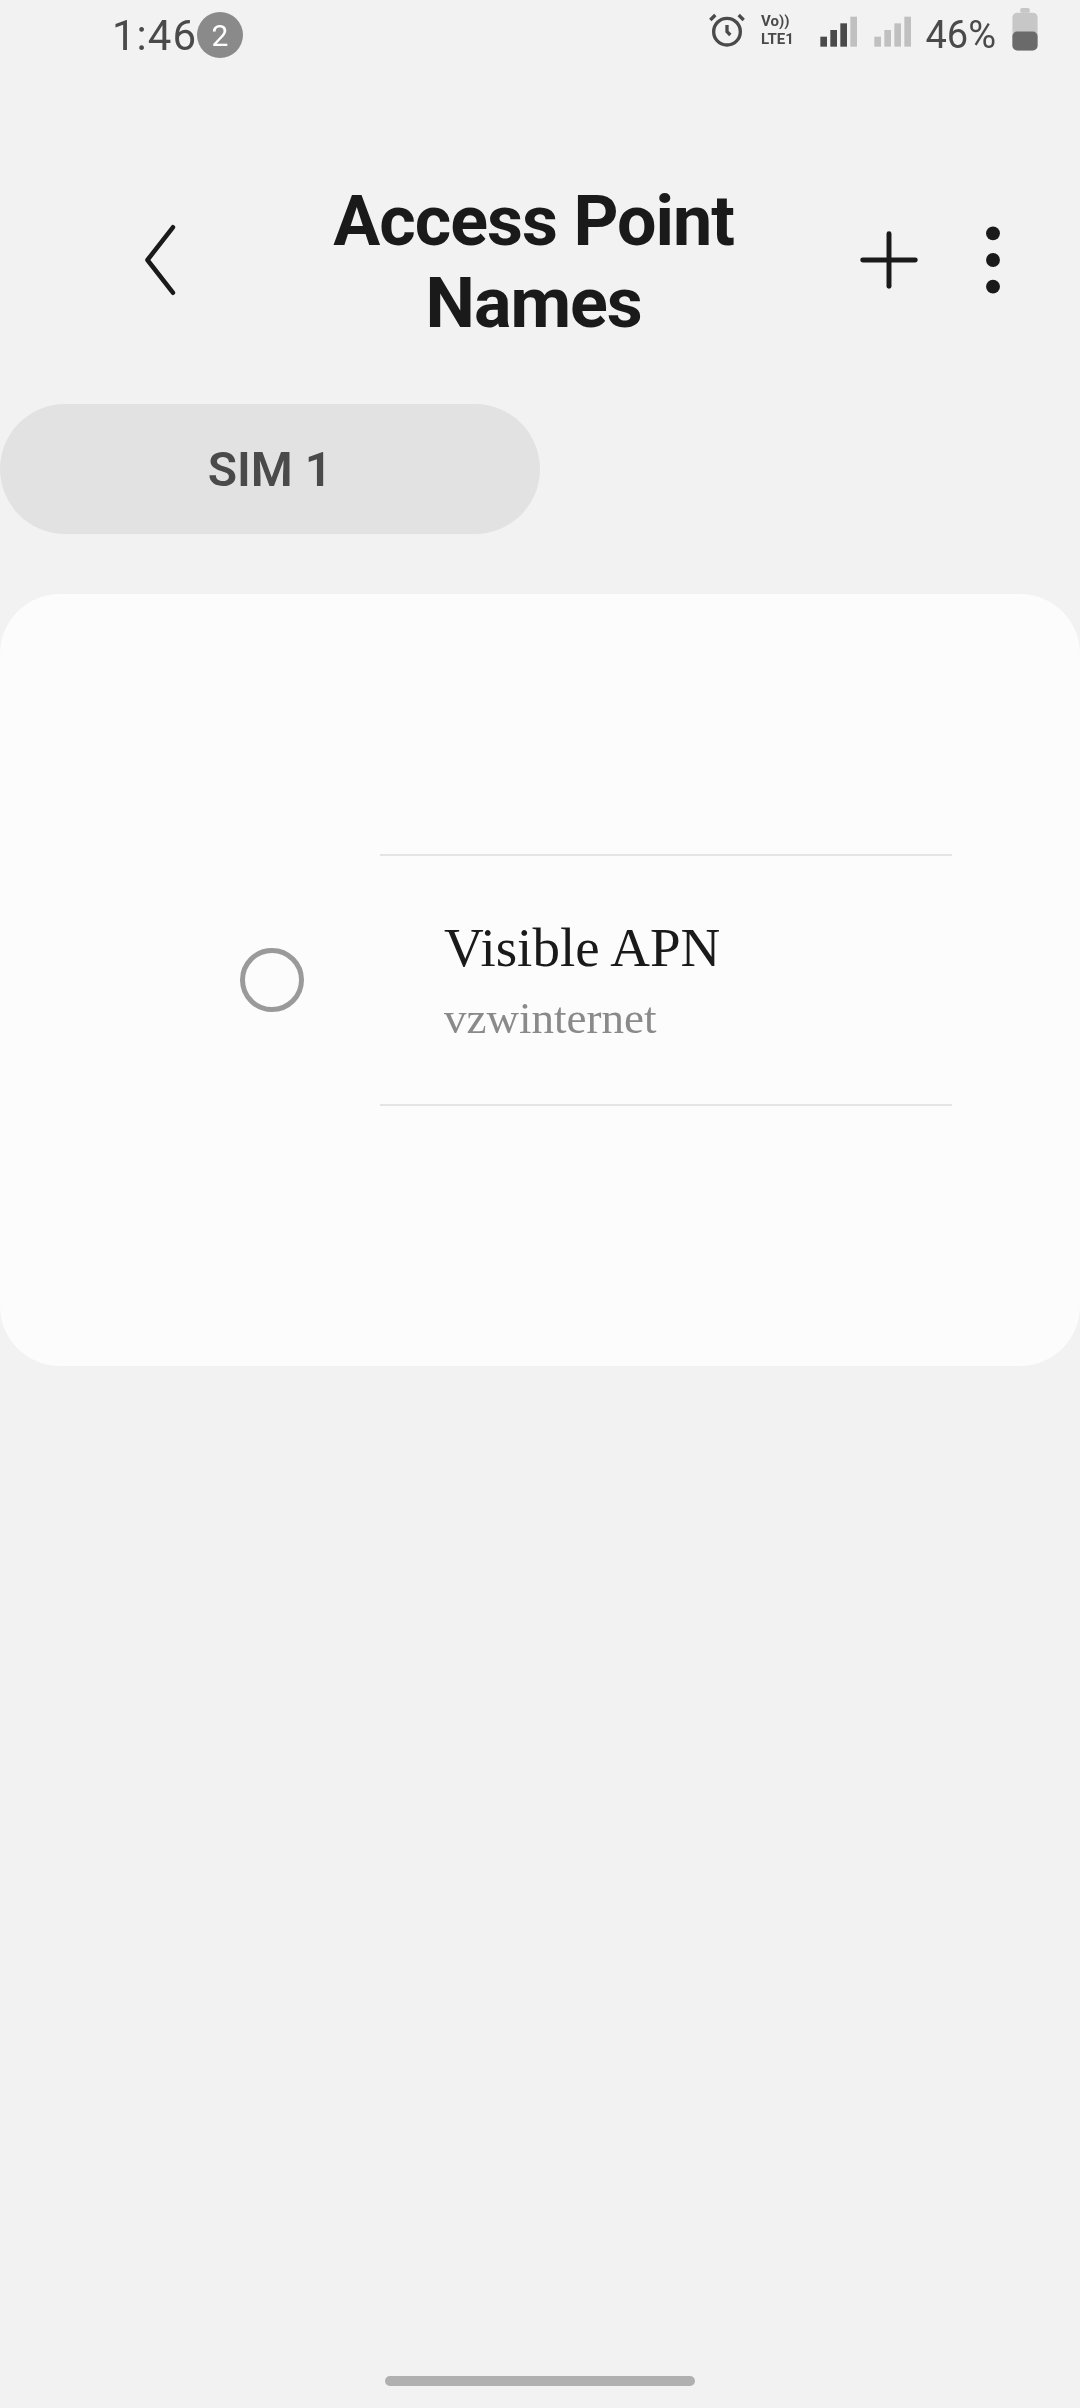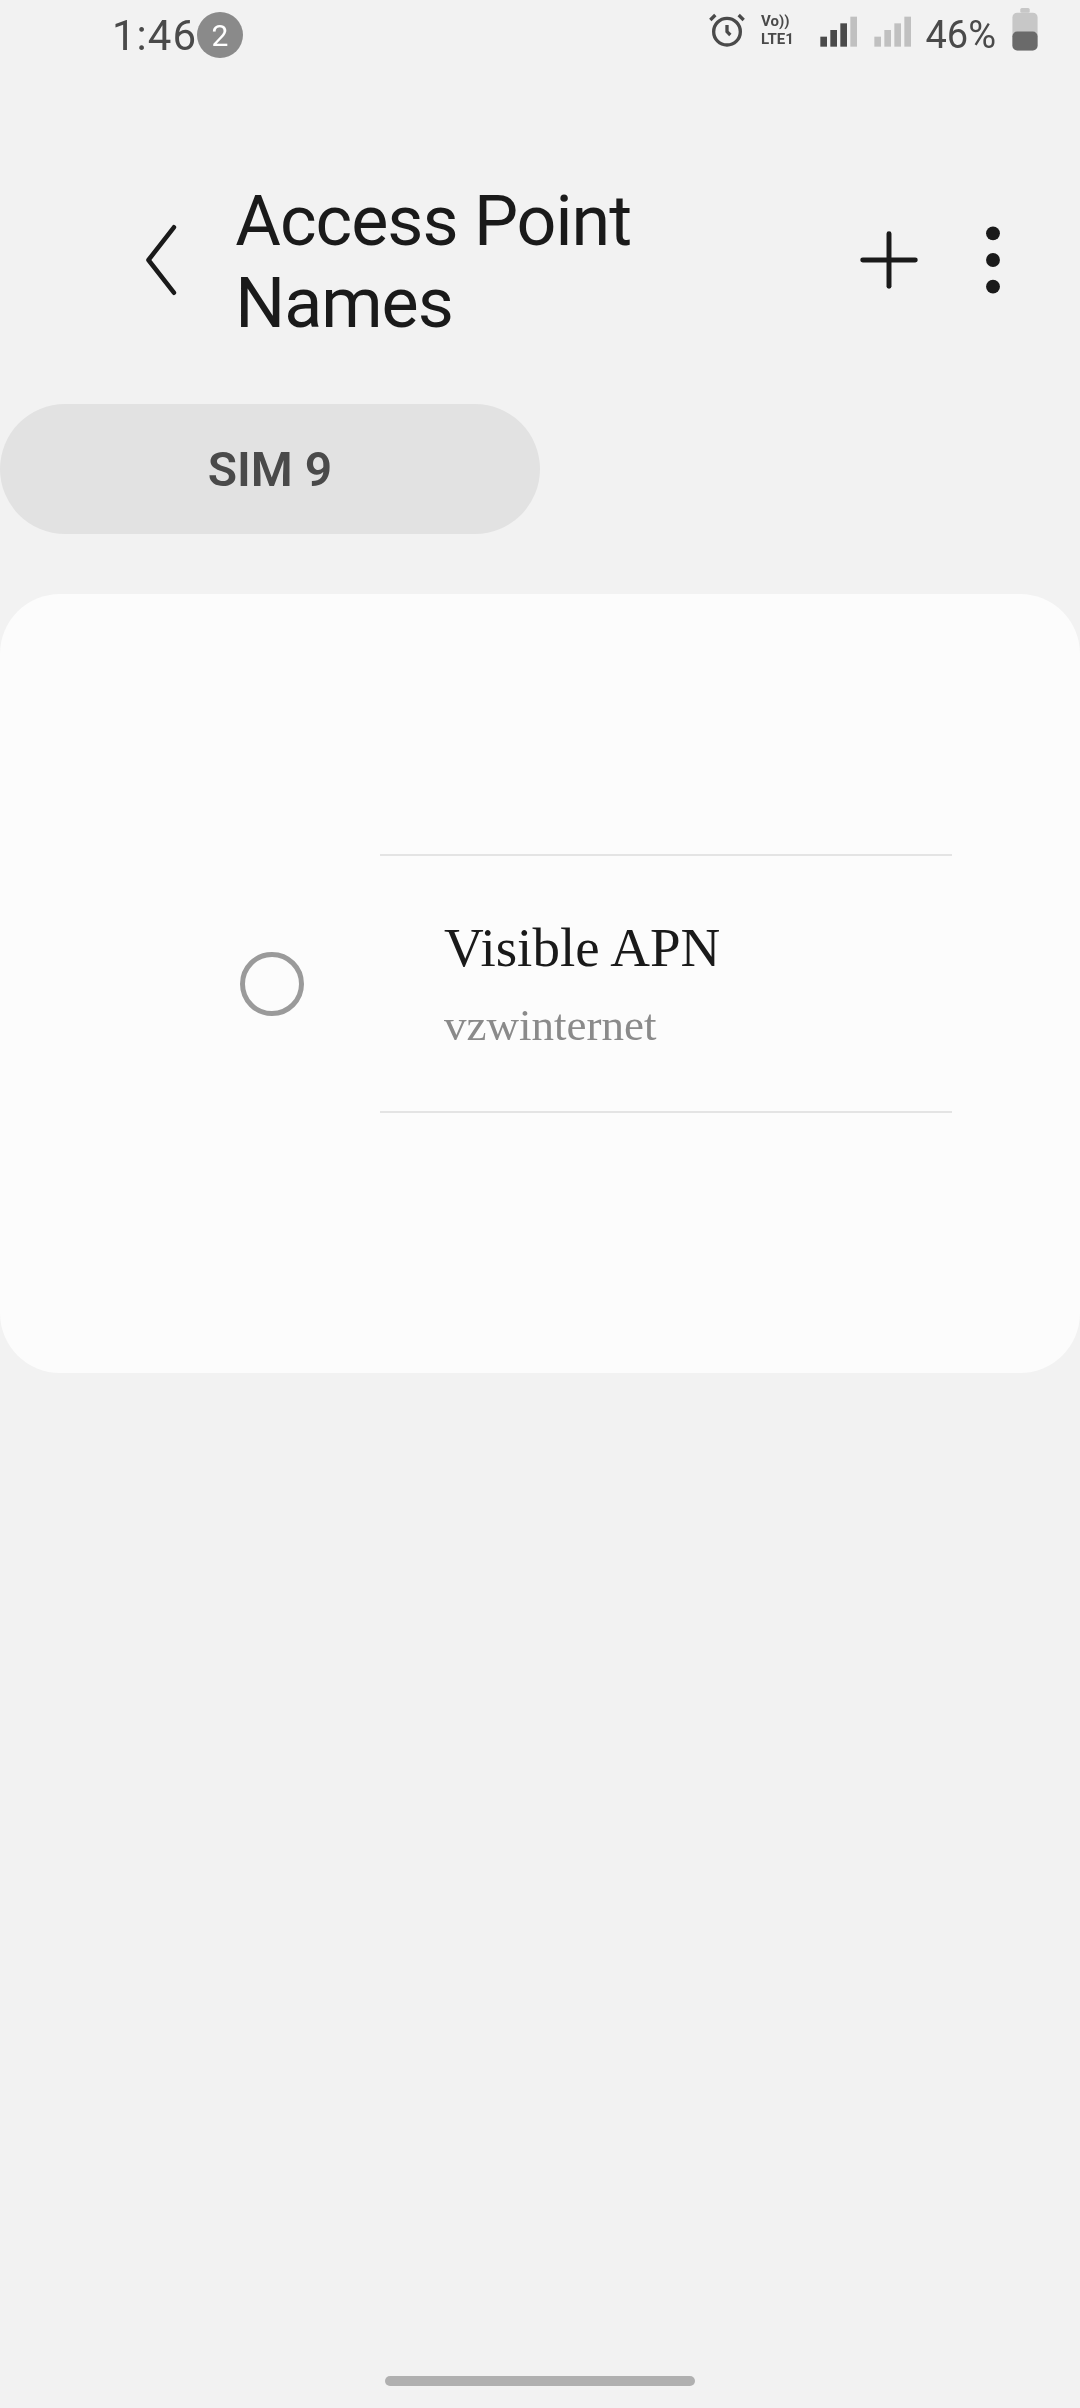--- a/index.html
+++ b/index.html
@@ -10,38 +10,38 @@
     .status-left { display: flex; align-items: center; }
     .status-time { font-weight: 400; letter-spacing: 1px; }
     .notif-badge { width: 46px; height: 46px; border-radius: 50%; background: #8a8a8a; color: #fff; font-size: 30px; display: flex; align-items: center; justify-content: center; }
     .status-right { display: flex; align-items: center; gap: 14px; }
     .status-right .battery-pct { font-size: 38px; }
     .status-right svg { flex: 0 0 auto; }
 
     
     .header { display: flex; align-items: center; padding: 110px 40px 60px 120px; }
     .back-btn { width: 90px; height: 120px; display: flex; align-items: center; justify-content: center; margin-right: 30px; }
-    .page-title { font-size: 70px; font-weight: 400; flex: 1 1 auto; letter-spacing: -1px; }
+    .page-title { font-size: 70px; font-weight: 700; flex: 1 1 auto; letter-spacing: -1px; text-align: center; }
     .add-btn { width: 120px; height: 120px; display: flex; align-items: center; justify-content: center; }
     .more-btn { width: 100px; height: 120px; display: flex; align-items: center; justify-content: center; }
 
     
     .tabs-row { display: flex; }
     .sim-tab { flex: 1 1 50%; height: 130px; border-radius: 65px; display: flex; align-items: center; justify-content: center; font-size: 48px; font-weight: 600; color: #4a4a4a; }
     .sim-tab.selected { background: #e2e2e2; }
 
     
     .card { margin-top: 60px; background: #fcfcfc; border-radius: 60px; padding-bottom: 260px; }
     .top-spacer { height: 260px; }
     .separator { height: 2px; background: #e4e4e4; margin-left: 380px; margin-right: 128px; }
     .apn-row { display: flex; align-items: center; padding: 60px 128px 60px 240px; gap: 140px; font-family: Liberation Serif, serif; }
     .radio-outer { width: 64px; height: 64px; border-radius: 50%; border: 5px solid #9a9a9a; display: flex; align-items: center; justify-content: center; flex: 0 0 auto; }
     .apn-texts { flex: 1 1 auto; }
     .apn-name { font-size: 55px; color: #1a1a1a; }
-    .apn-value { font-size: 45px; color: #8a8a8a; margin-top: 20px; }
+    .apn-value { font-size: 45px; color: #8a8a8a; margin-top: 13px; }
 
     
     .nav-indicator { position: absolute; bottom: 22px; left: 50%; transform: translateX(-50%); width: 310px; height: 10px; border-radius: 5px; background: #b0b0b0; }
   </style>
 </head>
 <body>
 
 <div class="status-bar">
   <div class="status-left">
     <span class="status-time">1:46</span>
@@ -112,21 +112,21 @@
           <circle cx="3" cy="3" r="2.6"></circle>
           <circle cx="3" cy="13" r="2.6"></circle>
           <circle cx="3" cy="23" r="2.6"></circle>
         </svg>
     </span>
   </div>
 </div>
 
 <div class="tabs-row">
   <div class="sim-tab selected">
-    <span>SIM 9</span>
+    <span>SIM 1</span>
   </div>
   <div class="sim-tab"></div>
 </div>
 
 <div class="card">
   <div class="top-spacer"></div>
   <div class="separator"></div>
 
   <div class="apn-row">
     <div class="radio-outer"></div>

